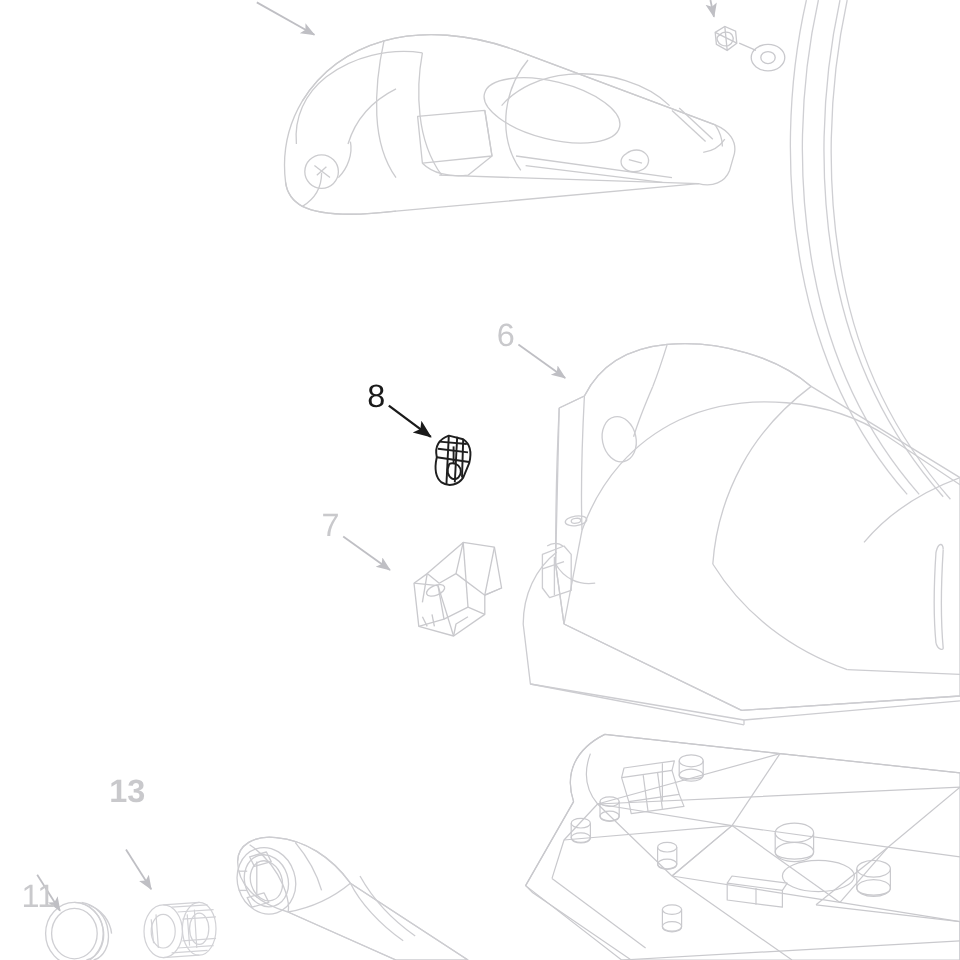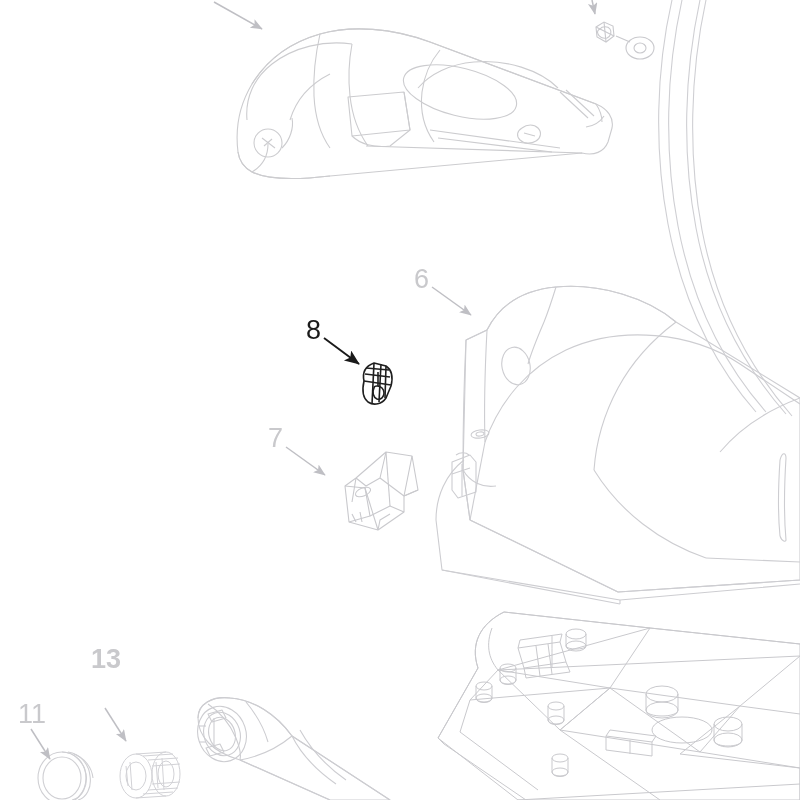--- a/index.html
+++ b/index.html
@@ -287,15 +287,15 @@
   </svg>
 
   <div class="callout-label lbl-light" style="left:414px; top:266px;">6</div>
 
   <div class="callout-label lbl-dark" style="left:306px; top:317px;">8</div>
 
   <div class="callout-label lbl-light" style="left:268px; top:425px;">7</div>
 
   <div class="callout-label lbl-light" style="left:91px; top:646px;font-weight:bold;">13</div>
 
-  <div class="callout-label lbl-light" style="left:18px; top:701px;text-align:right;">11</div>
+  <div class="callout-label lbl-light" style="left:18px; top:734px;text-align:right;">11</div>
 
 </div>
 
 </body></html>

